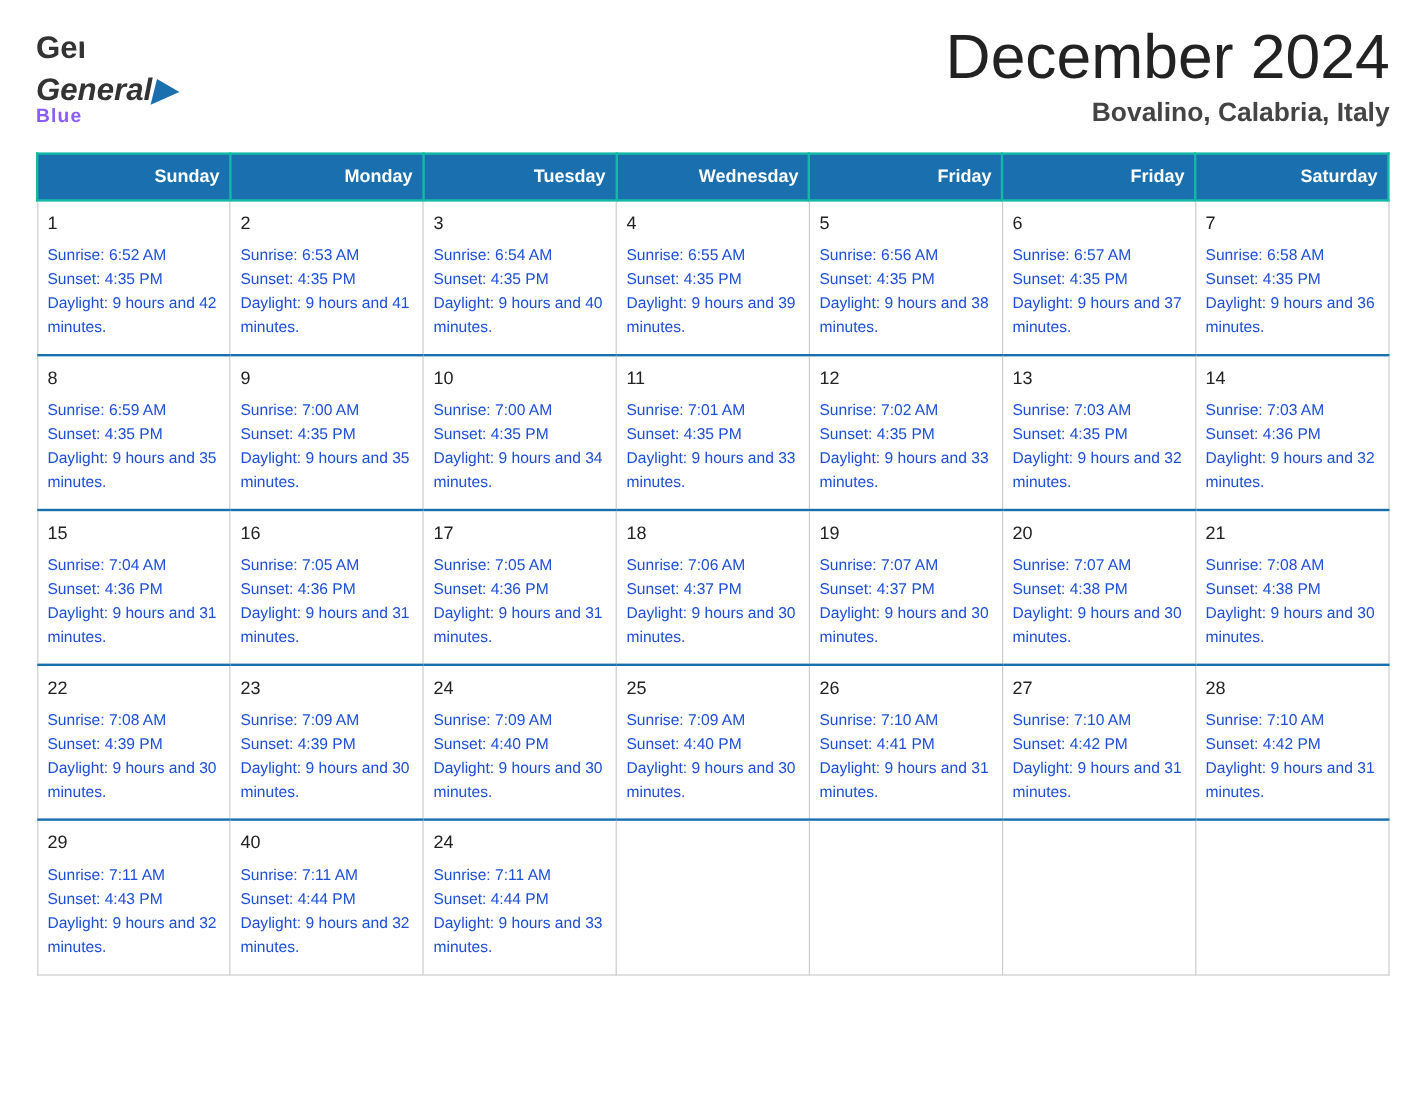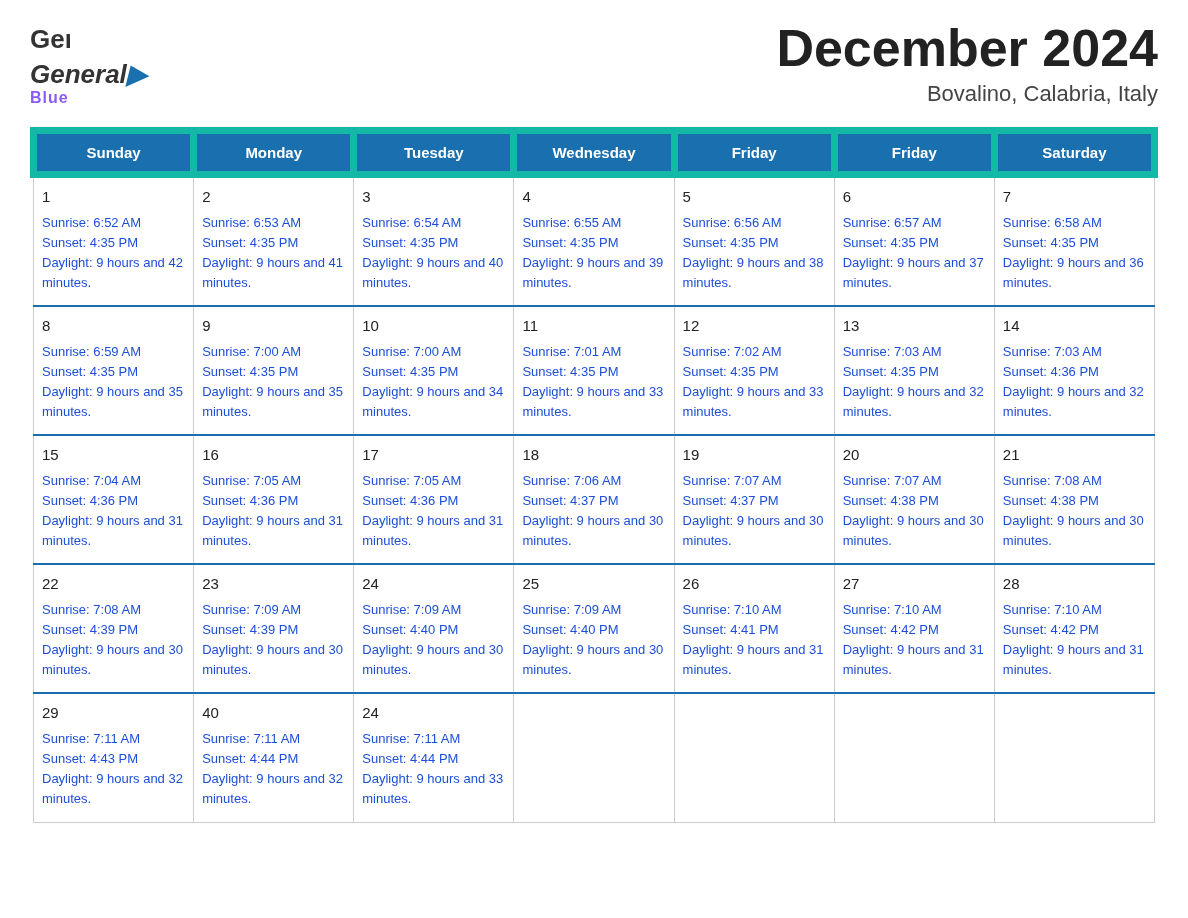--- a/index.html
+++ b/index.html
@@ -19,43 +19,43 @@
     .logo {
       display: flex;
       flex-direction: column;
       align-items: flex-start;
     }
     .title-block {
       text-align: right;
     }
     .title-block h1 {
       font-size: 52px;
-      font-weight: bold;
+      font-weight: normal;
       color: #222;
       line-height: 1.1;
     }
     .title-block h2 {
       font-size: 22px;
-      font-weight: normal;
+      font-weight: bold;
       color: #444;
       margin-top: 4px;
     }
     table {
       width: 100%;
       border-collapse: collapse;
       font-size: 13.5px;
     }
     thead tr th {
       background-color: #1a6faf;
       color: #fff;
       padding: 10px 8px;
-      text-align: center;
+      text-align: right;
       font-size: 15px;
       font-weight: bold;
-      border: 7px solid #14b8a6;
+      border: 2px solid #14b8a6;
     }
     tbody tr td {
       vertical-align: top;
       padding: 8px 8px 12px 8px;
       border: 1px solid #ccc;
       border-top: 2px solid #1a6faf;
       width: 14.28%;
       line-height: 1.5;
       color: #333;
     }

